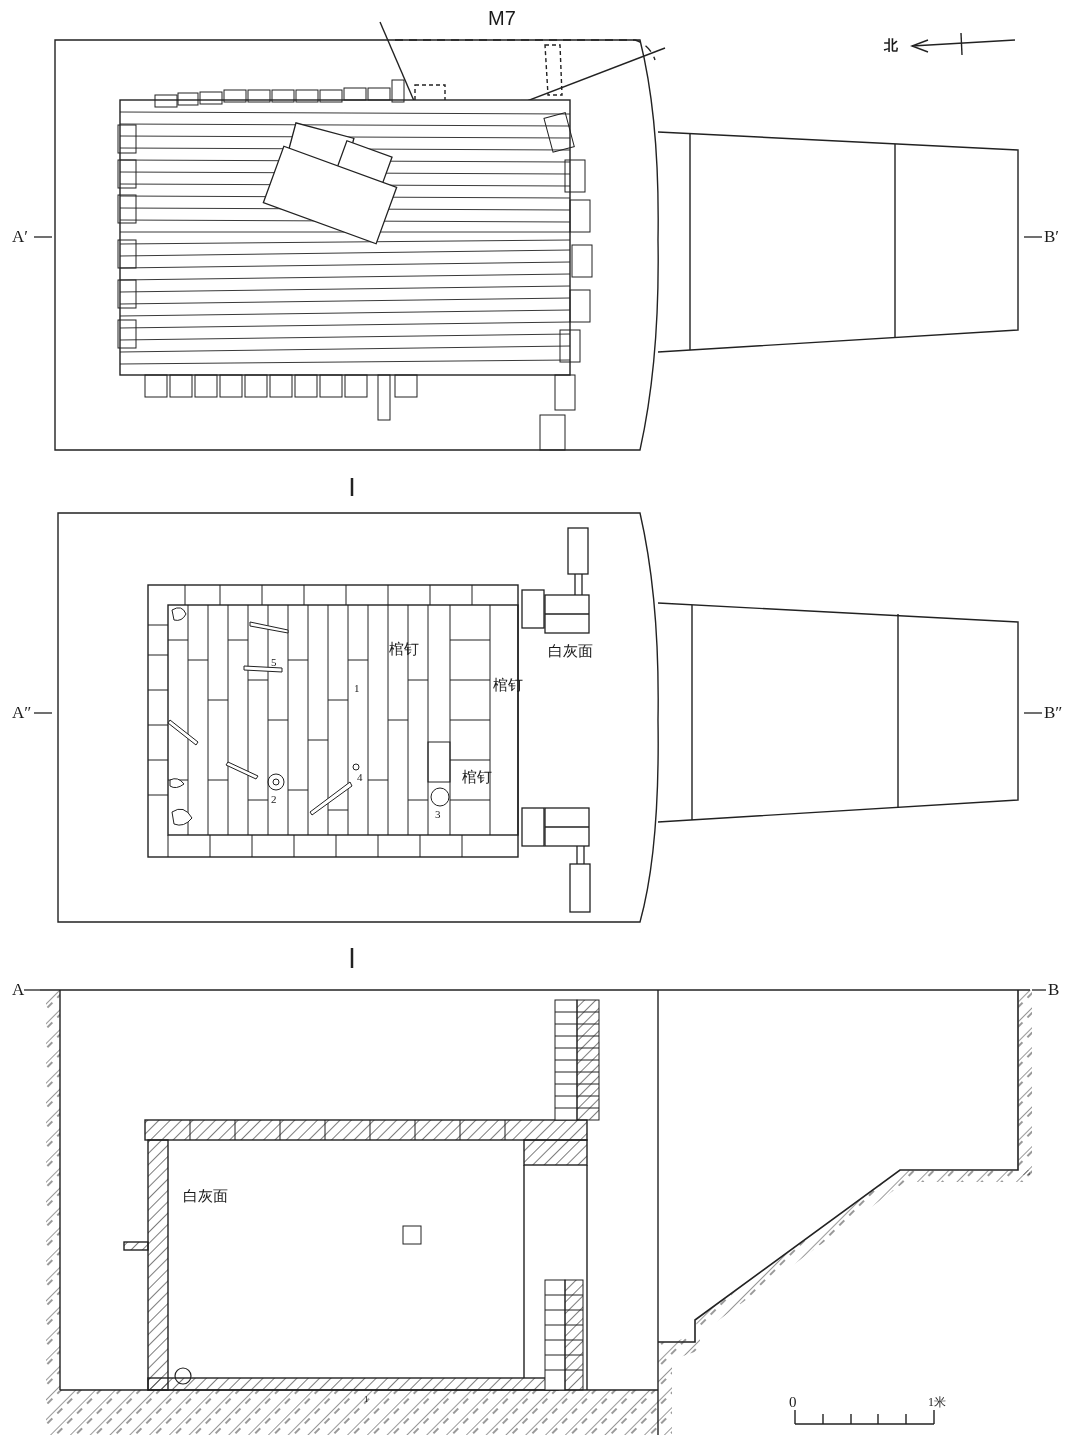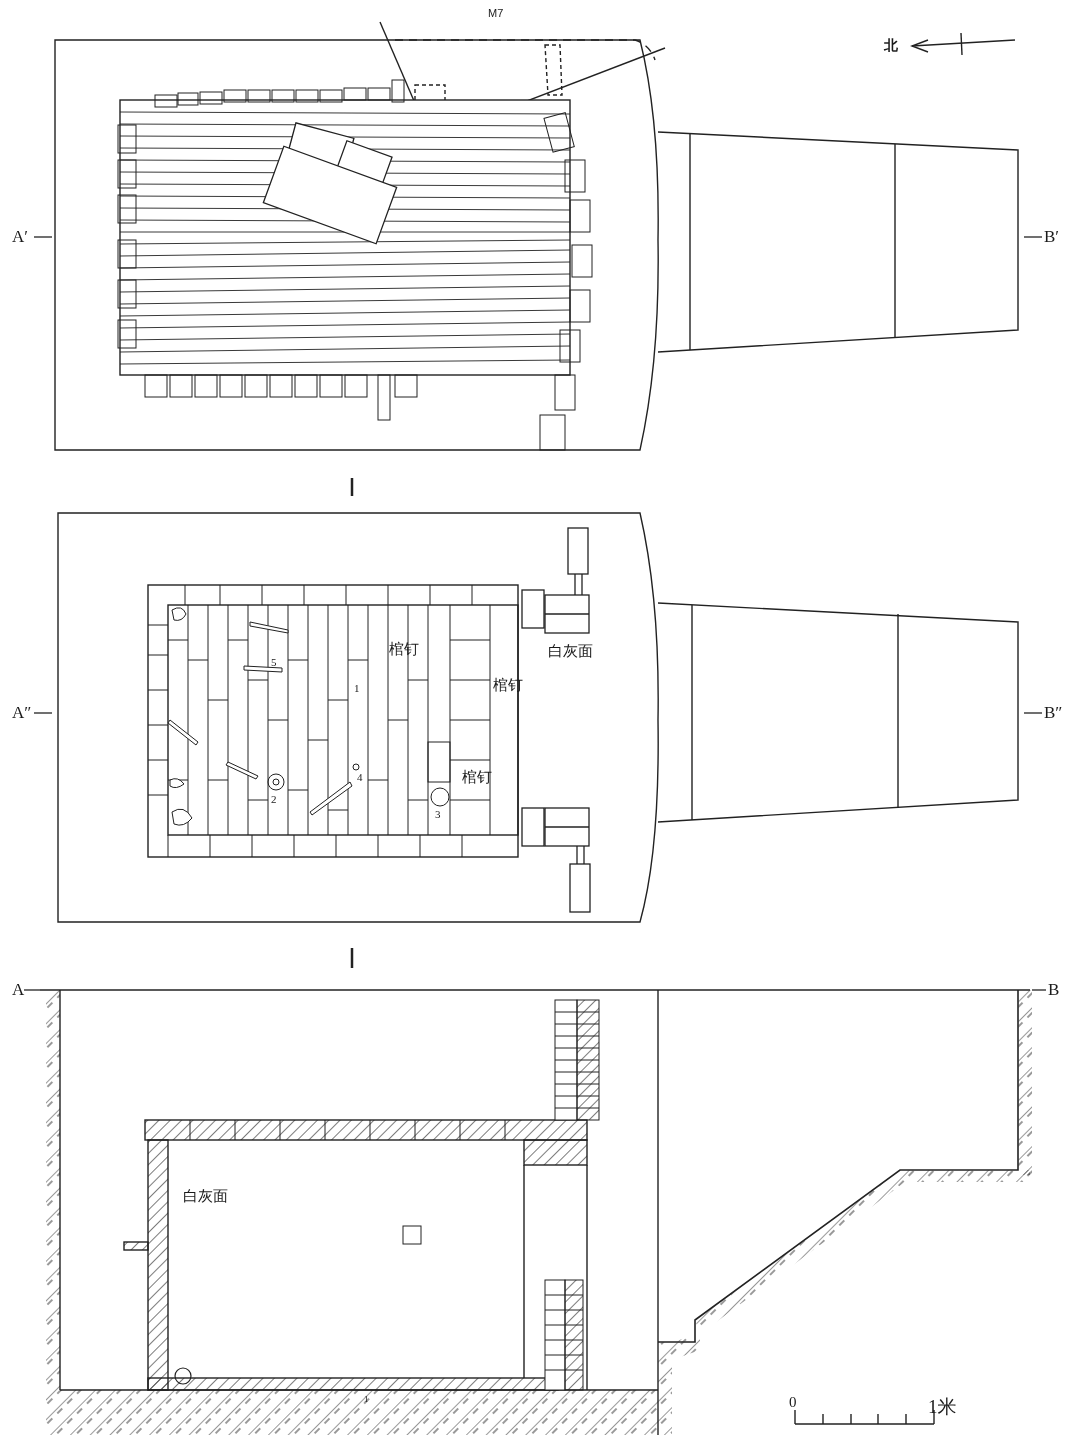--- a/index.html
+++ b/index.html
@@ -306,21 +306,21 @@
   <g stroke="#222" stroke-width="1.3">
     <line x1="34" y1="237" x2="52" y2="237"></line>
       <line x1="1024" y1="237" x2="1042" y2="237"></line>
     <line x1="34" y1="713" x2="52" y2="713"></line>
       <line x1="1024" y1="713" x2="1042" y2="713"></line>
     <line x1="24" y1="990" x2="40" y2="990"></line>
       <line x1="1032" y1="990" x2="1046" y2="990"></line>
   </g>
 </svg>
 
-<div class="lbl-sans" style="left:488px; top:7px; font-size:11px;">M7</div>
+<div class="lbl-sans" style="left:488px; top:7px; font-size:20px;">M7</div>
 <div class="cn" style="left:884px; top:37px; font-size:14px; font-weight:bold;">北</div>
 
 <div class="lbl" style="left:12px; top:227px;">A′</div>
 <div class="lbl" style="left:1044px; top:227px;">B′</div>
 <div class="lbl" style="left:12px; top:703px;">A″</div>
 <div class="lbl" style="left:1044px; top:703px;">B″</div>
 <div class="lbl" style="left:12px; top:980px;">A</div>
 <div class="lbl" style="left:1048px; top:980px;">B</div>
 
 <div class="cn" style="left:389px; top:640px;">棺钉</div>
@@ -331,13 +331,13 @@
 <div class="num" style="left:354px; top:682px;">1</div>
 <div class="num" style="left:271px; top:793px;">2</div>
 <div class="num" style="left:435px; top:808px;">3</div>
 <div class="num" style="left:357px; top:771px;">4</div>
 <div class="num" style="left:271px; top:656px;">5</div>
 
 <div class="cn" style="left:183px; top:1187px;">白灰面</div>
 <div class="num" style="left:364px; top:1394px; font-size:9px;">1</div>
 
 <div class="lbl" style="left:789px; top:1394px; font-size:15px;">0</div>
-<div class="lbl" style="left:928px; top:1394px; font-size:19px;">1米</div>
+<div class="lbl" style="left:928px; top:1394px; font-size:12px;">1米</div>
 
 </body></html>

